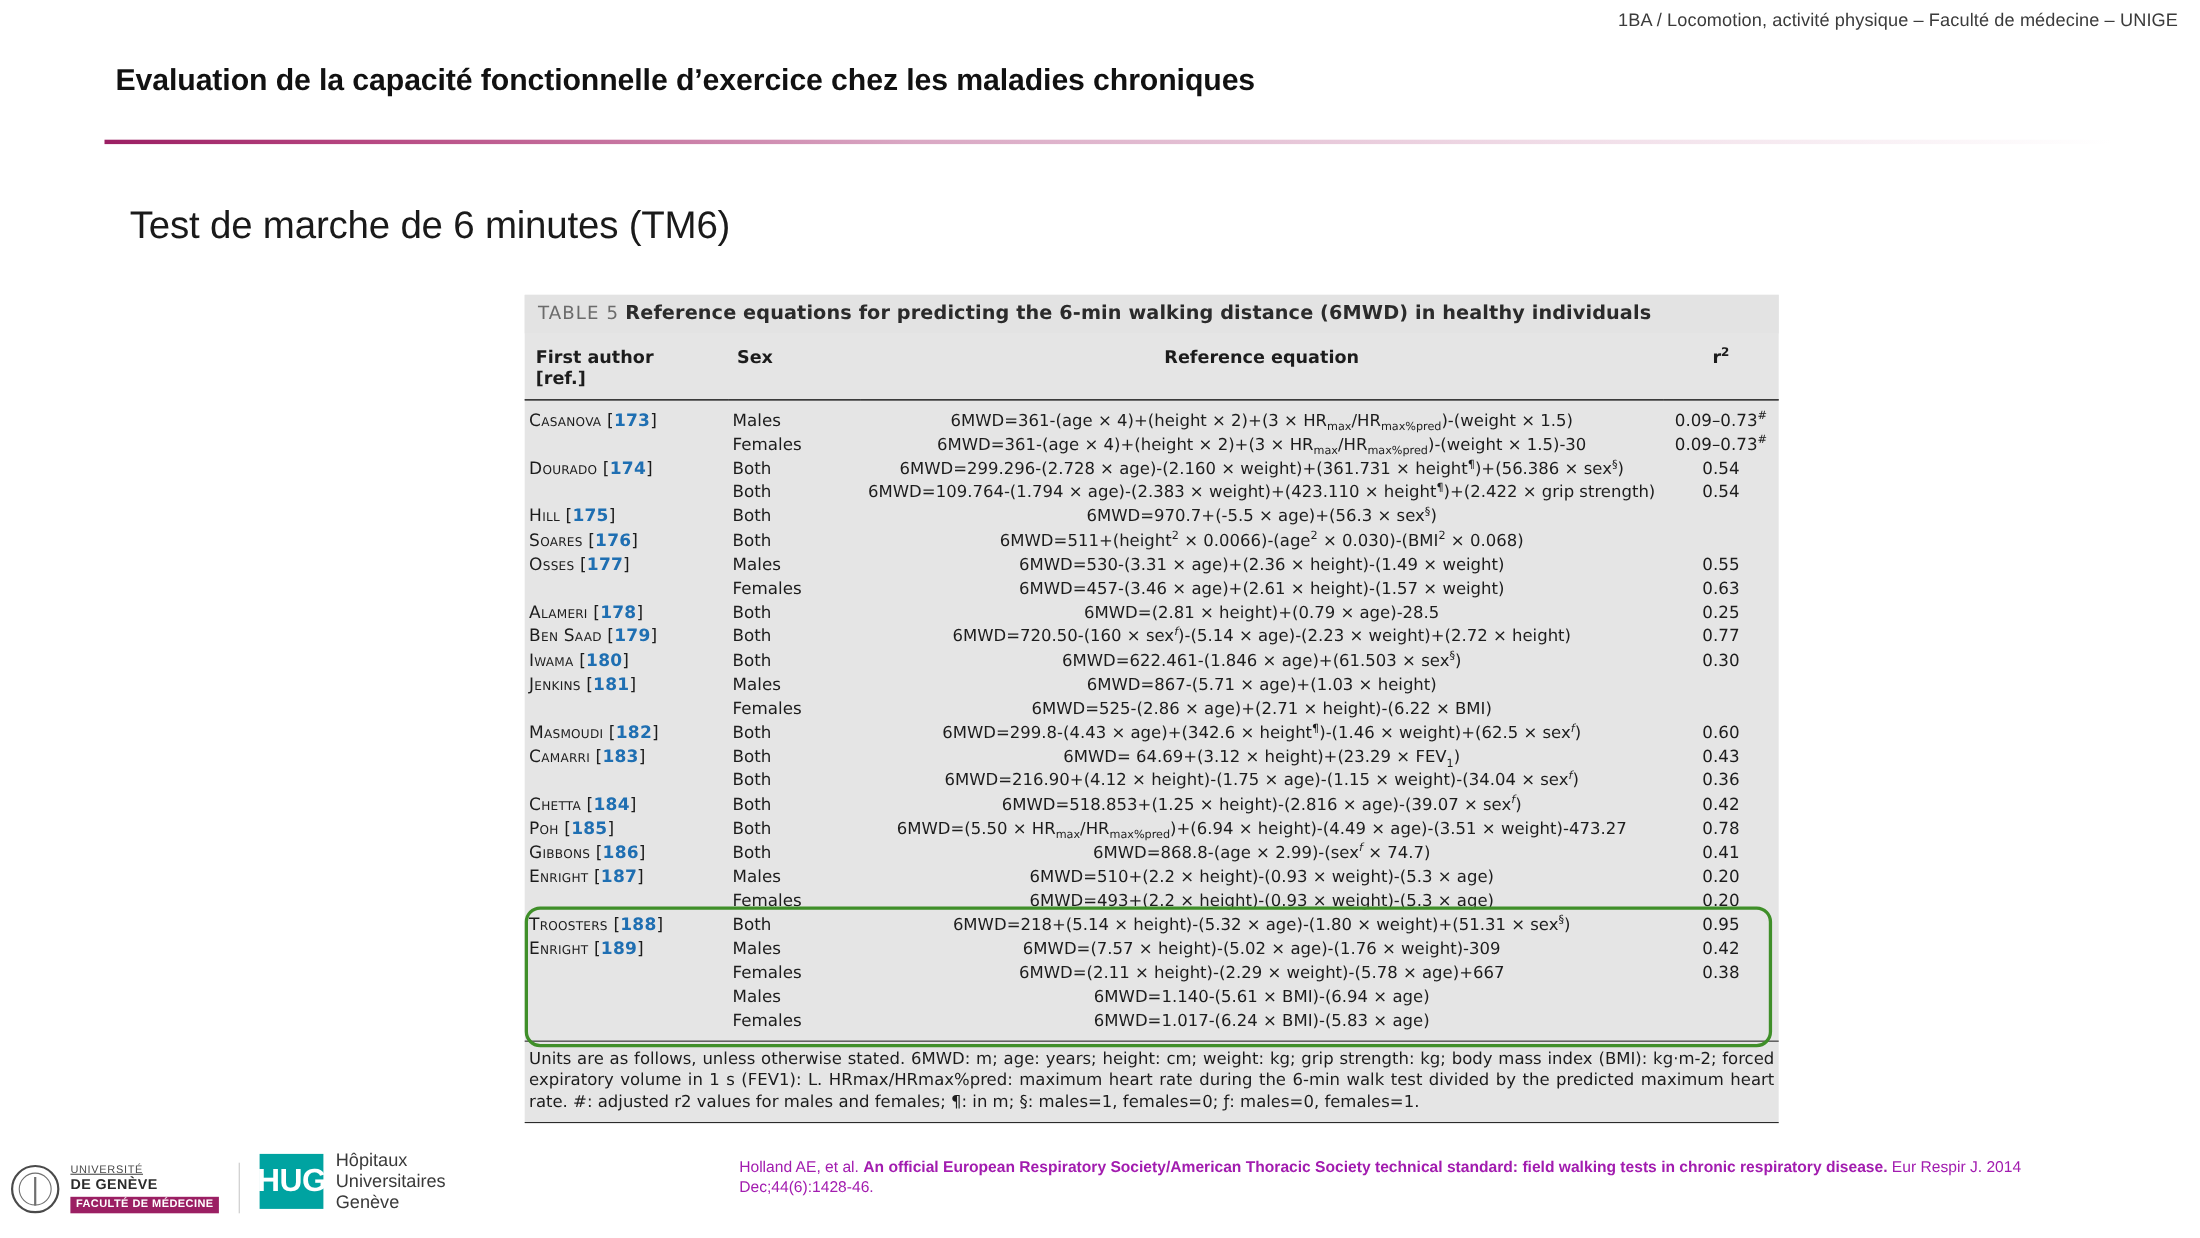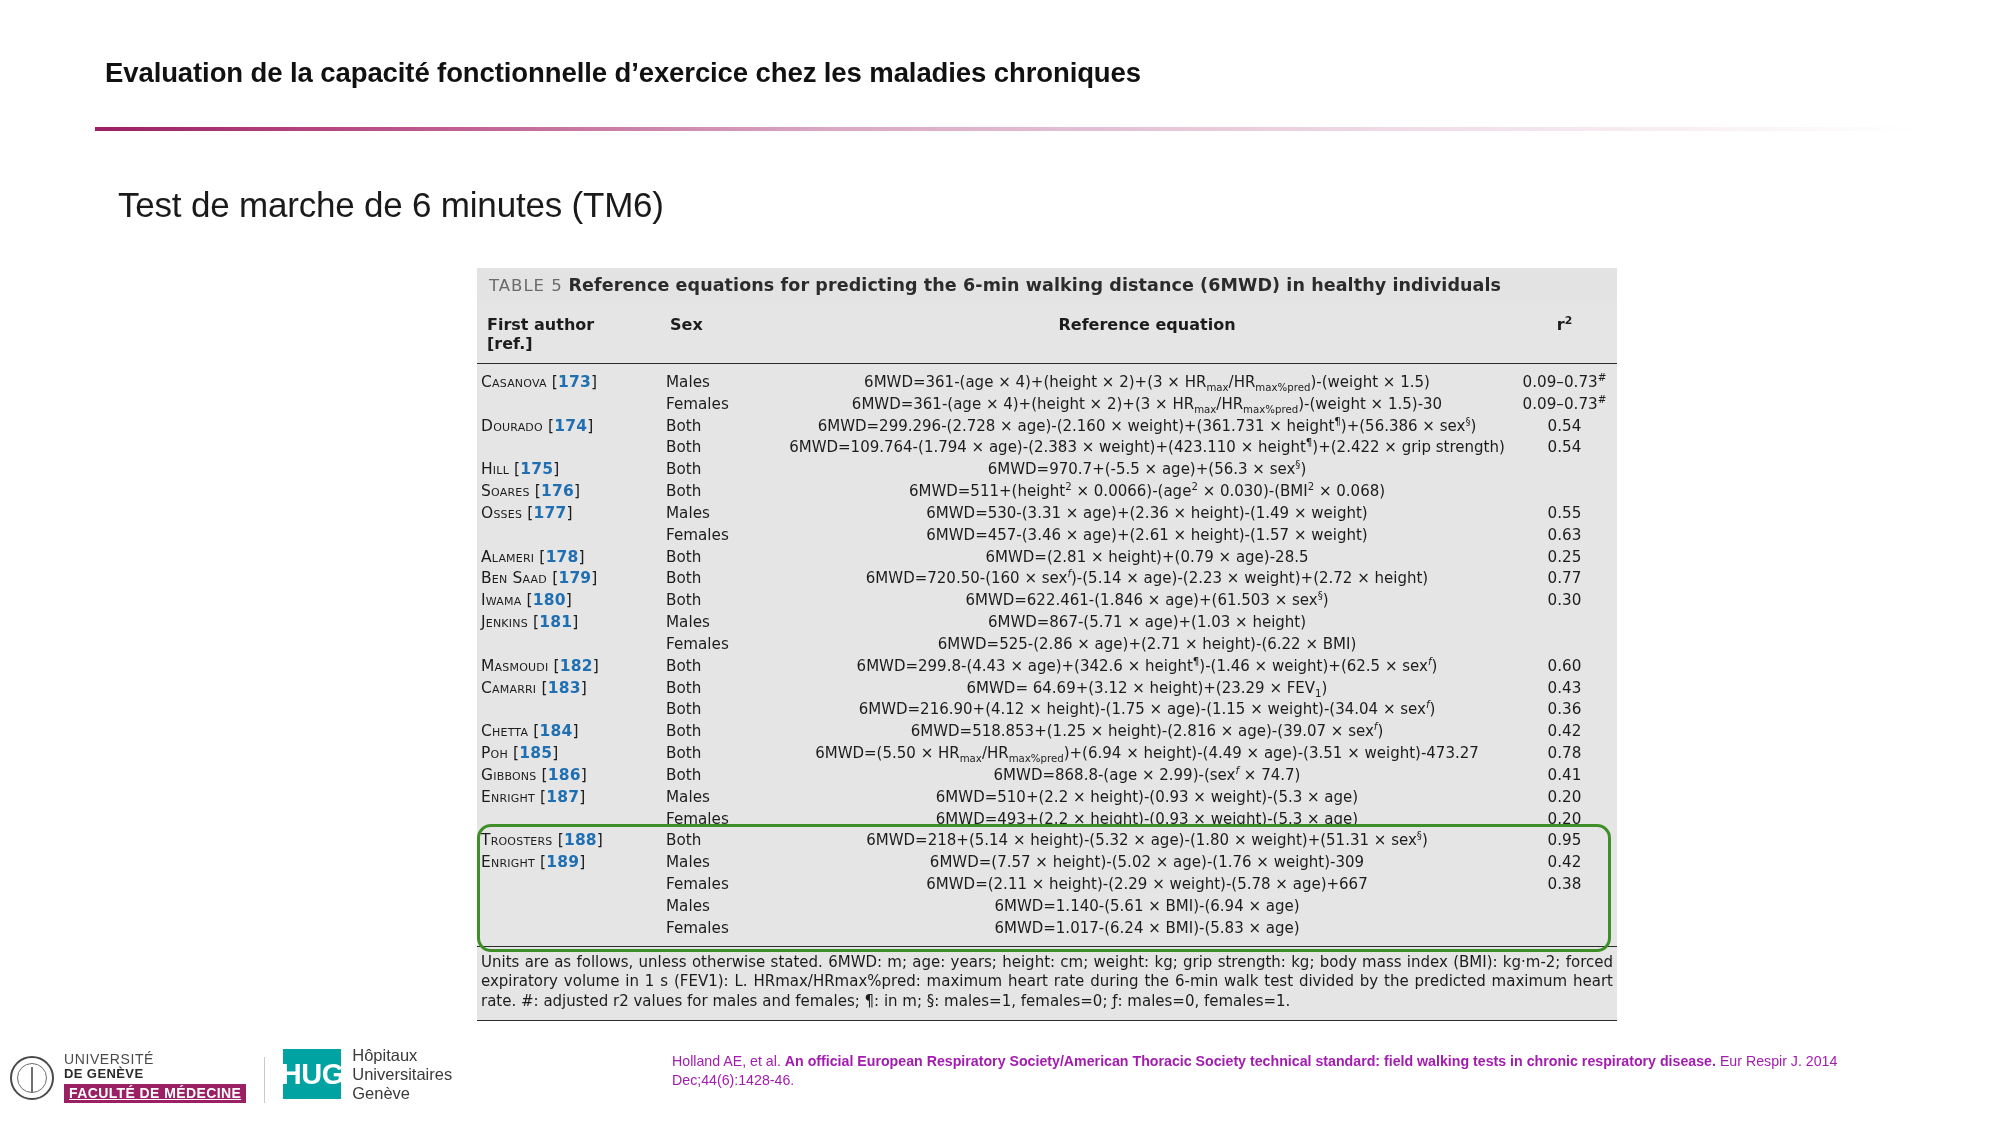--- a/index.html
+++ b/index.html
@@ -203,26 +203,26 @@
     content: "";
     position: absolute;
     left: 50%; top: 9px;
     width: 2px; height: 26px;
     margin-left: -1px;
     background: #6f6f6f;
   }
   .unige-text {
     line-height: 1.07;
   }
-  .unige-text .l1 { font-size: 14px; color: #4a4a4a; letter-spacing: 0.6px; }
+  .unige-text .l1 { font-size: 10px; color: #4a4a4a; letter-spacing: 0.6px; text-decoration: underline; }
   .unige-text .l2 { font-size: 13px; font-weight: bold; color: #2b2b2b; letter-spacing: 0.4px; }
   .unige-text .l3 {
-    font-size: 14px; font-weight: bold; color: #ffffff;
+    font-size: 10px; font-weight: bold; color: #ffffff;
     background: #9b1f63; display: inline-block;
-    padding: 2px 5px; margin-top: 3px; letter-spacing: 0.4px; text-decoration: underline;
+    padding: 2px 5px; margin-top: 3px; letter-spacing: 0.4px;
   }
   .hug-logo { display: flex; align-items: center; gap: 11px; }
   .hug-mark {
     width: 58px; height: 50px;
     background: #00a3a1;
     color: #ffffff;
     font-weight: bold;
     font-size: 29px;
     display: flex; align-items: center; justify-content: center;
     letter-spacing: -0.5px;
@@ -233,20 +233,21 @@
     width: 1px;
     height: 46px;
     background: #c9c9c9;
   }
 </style>
 </head>
 <body>
 
 <div class="slide">
 
+  <div class="header-meta">1BA / Locomotion, activité physique – Faculté de médecine – UNIGE</div>
 
   <div class="slide-title">Evaluation de la capacité fonctionnelle d’exercice chez les maladies chroniques</div>
 
   <div class="title-rule"></div>
 
   <div class="sub-heading">Test de marche de 6 minutes (TM6)</div>
 
   <div class="figure">
 
     <div class="tbl-caption">

